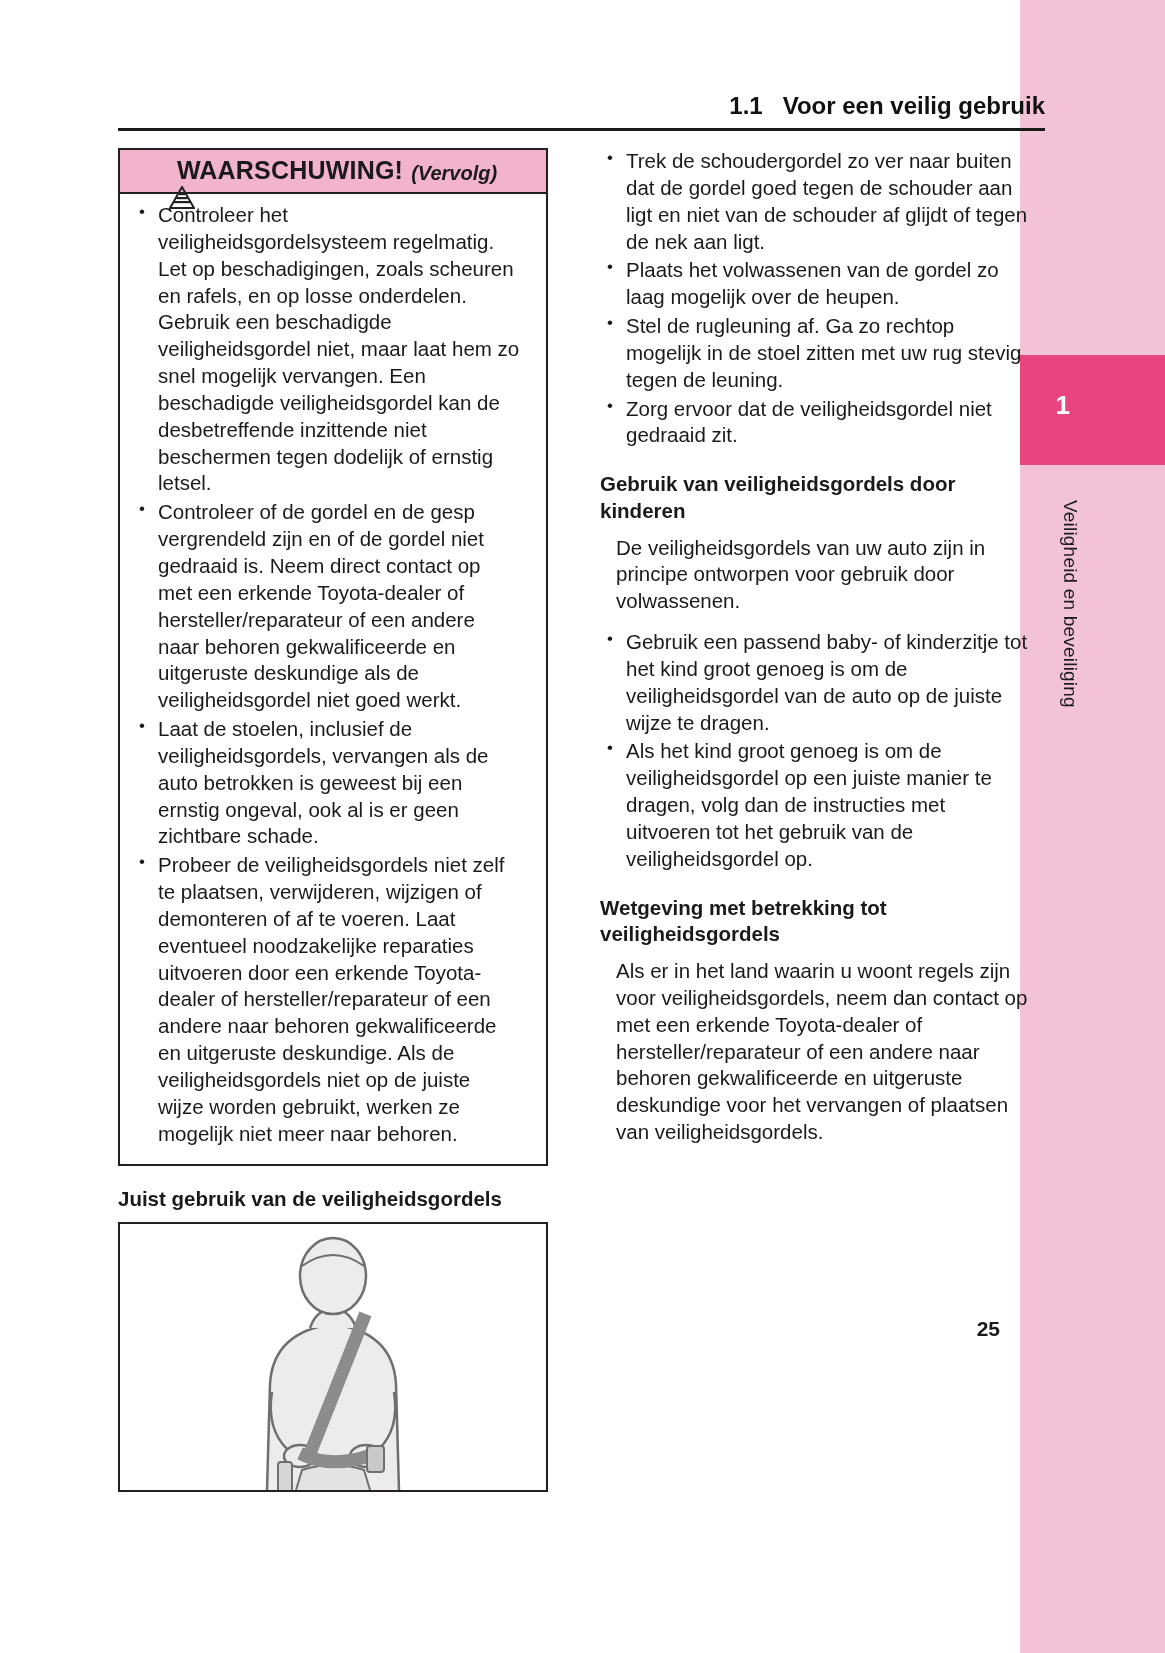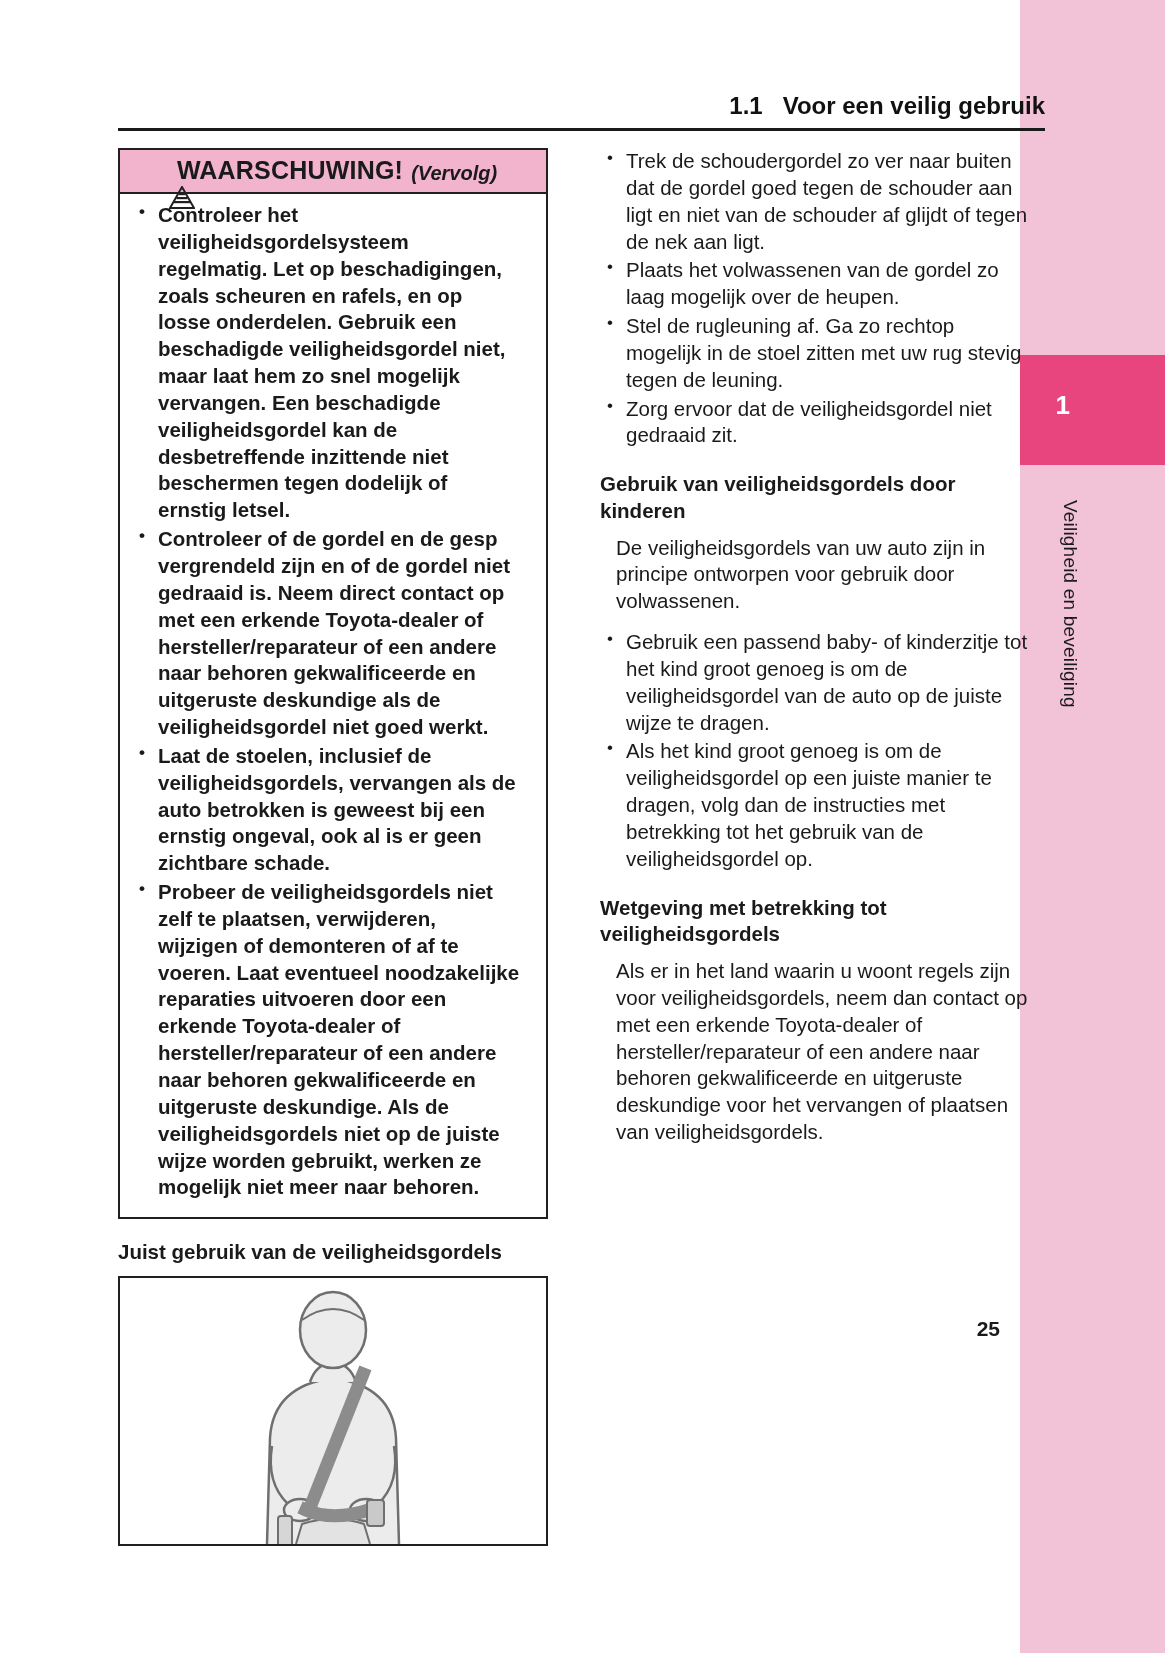--- a/index.html
+++ b/index.html
@@ -125,21 +125,20 @@
     font-weight: bold;
     letter-spacing: 0.2px;
   }
   .warning-cont {
     font-size: 20px;
     font-style: italic;
     font-weight: bold;
   }
   .warning-body {
     padding: 8px 26px 14px 12px;
-    font-weight: bold;
   }
 
   ul.bullets {
     list-style: none;
     margin: 0;
     padding: 0;
   }
   ul.bullets > li {
     position: relative;
     padding-left: 26px;
@@ -274,21 +273,21 @@
       <li>Plaats het volwassenen van de gordel zo laag mogelijk over de heupen.</li>
       <li>Stel de rugleuning af. Ga zo rechtop mogelijk in de stoel zitten met uw rug stevig tegen de leuning.</li>
       <li>Zorg ervoor dat de veiligheidsgordel niet gedraaid zit.</li>
     </ul>
 
     <div class="subhead">Gebruik van veiligheidsgordels door kinderen</div>
     <div class="para">De veiligheidsgordels van uw auto zijn in principe ontworpen voor gebruik door volwassenen.</div>
 
     <ul class="bullets">
       <li>Gebruik een passend baby- of kinderzitje tot het kind groot genoeg is om de veiligheidsgordel van de auto op de juiste wijze te dragen.</li>
-      <li>Als het kind groot genoeg is om de veiligheidsgordel op een juiste manier te dragen, volg dan de instructies met betrekking tot het gebruik van de veiligheidsgordel op.</li>
+      <li>Als het kind groot genoeg is om de veiligheidsgordel op een juiste manier te dragen, volg dan de instructies met uitvoeren tot het gebruik van de veiligheidsgordel op.</li>
     </ul>
 
     <div class="subhead">Wetgeving met betrekking tot veiligheidsgordels</div>
     <div class="para">Als er in het land waarin u woont regels zijn voor veiligheidsgordels, neem dan contact op met een erkende Toyota-dealer of hersteller/reparateur of een andere naar behoren gekwalificeerde en uitgeruste deskundige voor het vervangen of plaatsen van veiligheidsgordels.</div>
   </div>
 
   <div class="page-number">25</div>
 </div>
 
 </body></html>

